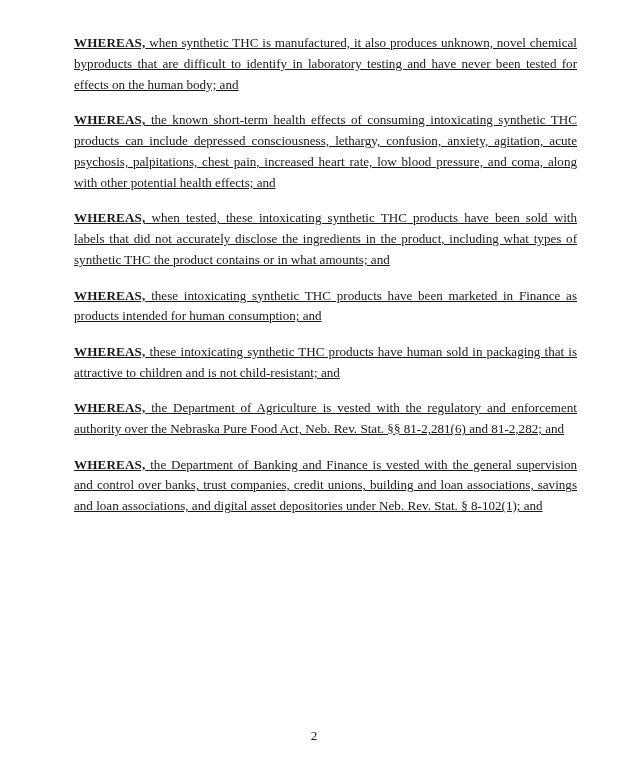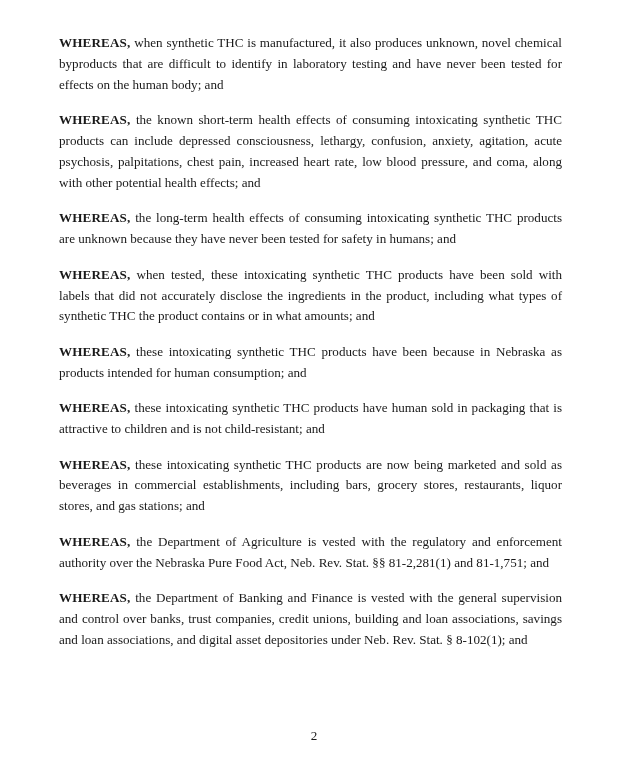--- a/index.html
+++ b/index.html
@@ -13,23 +13,24 @@
     width: 628px;
     height: 783px;
     background: #ffffff;
     overflow: hidden;
     font-family: "Liberation Serif", "DejaVu Serif", serif;
     color: #191919;
   }
 
   .body-column {
     position: absolute;
-    left: 59px;
+    left: 74px;
     top: 33px;
     width: 503px;
+    text-decoration: underline;
   }
 
   .recital {
     margin: 0 0 14.5px 0;
     font-size: 13.1px;
     line-height: 20.9px;
     text-align: justify;
     text-justify: inter-word;
     hyphens: none;
     -webkit-hyphens: none;
@@ -63,43 +64,37 @@
   <div class="body-column">
 
     <p class="recital">
       <span class="lead">WHEREAS,</span><span> when synthetic THC is manufactured, it also produces unknown, novel chemical byproducts that are difficult to identify in laboratory testing and have never been tested for effects on the human body; and</span>
     </p>
 
     <p class="recital">
       <span class="lead">WHEREAS,</span><span> the known short-term health effects of consuming intoxicating synthetic THC products can include depressed consciousness, lethargy, confusion, anxiety, agitation, acute psychosis, palpitations, chest pain, increased heart rate, low blood pressure, and coma, along with other potential health effects; and</span>
     </p>
 
-    <p class="recital">
-      <span class="lead">WHEREAS,</span><span> the long-term health effects of consuming intoxicating synthetic THC products are unknown because they have never been tested for safety in humans; and</span>
-    </p>
 
     <p class="recital">
       <span class="lead">WHEREAS,</span><span> when tested, these intoxicating synthetic THC products have been sold with labels that did not accurately disclose the ingredients in the product, including what types of synthetic THC the product contains or in what amounts; and</span>
     </p>
 
     <p class="recital">
-      <span class="lead">WHEREAS,</span><span> these intoxicating synthetic THC products have been because in Nebraska as products intended for human consumption; and</span>
+      <span class="lead">WHEREAS,</span><span> these intoxicating synthetic THC products have been marketed in Finance as products intended for human consumption; and</span>
     </p>
 
     <p class="recital">
       <span class="lead">WHEREAS,</span><span> these intoxicating synthetic THC products have human sold in packaging that is attractive to children and is not child-resistant; and</span>
     </p>
 
-    <p class="recital">
-      <span class="lead">WHEREAS,</span><span> these intoxicating synthetic THC products are now being marketed and sold as beverages in commercial establishments, including bars, grocery stores, restaurants, liquor stores, and gas stations; and</span>
-    </p>
 
 
     <p class="recital">
-      <span class="lead">WHEREAS,</span><span> the Department of Agriculture is vested with the regulatory and enforcement authority over the Nebraska Pure Food Act, Neb. Rev. Stat. §§ 81-2,281(1) and 81-1,751; and</span>
+      <span class="lead">WHEREAS,</span><span> the Department of Agriculture is vested with the regulatory and enforcement authority over the Nebraska Pure Food Act, Neb. Rev. Stat. §§ 81-2,281(6) and 81-2,282; and</span>
     </p>
 
 
     <p class="recital">
       <span class="lead">WHEREAS,</span><span> the Department of Banking and Finance is vested with the general supervision and control over banks, trust companies, credit unions, building and loan associations, savings and loan associations, and digital asset depositories under Neb. Rev. Stat. § 8-102(1); and</span>
     </p>
 
   </div>
 
   <div class="page-number">2</div>

